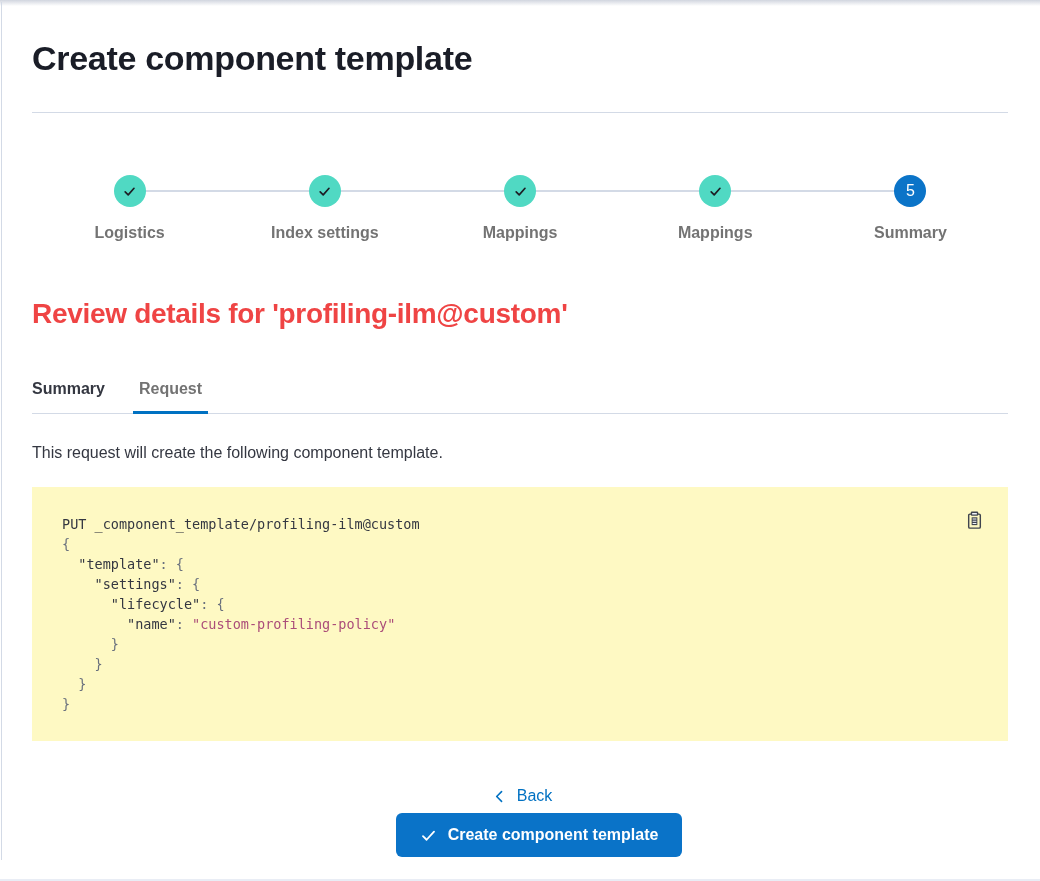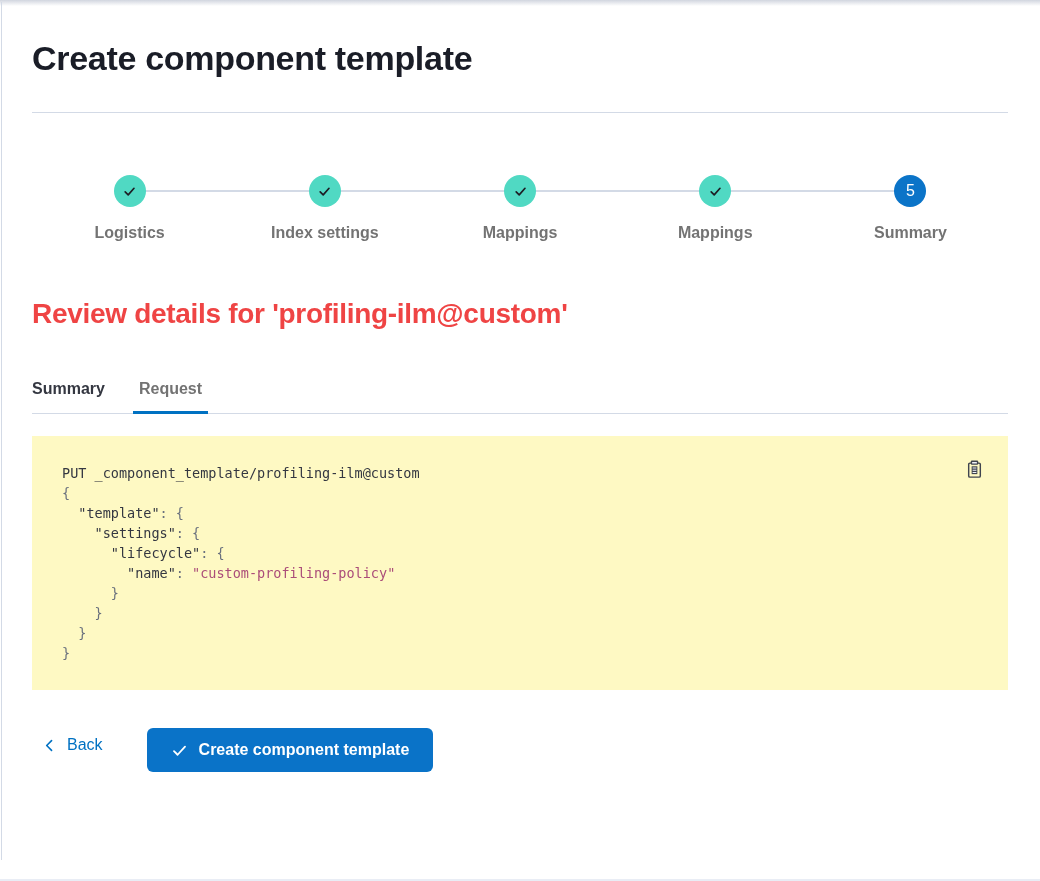--- a/index.html
+++ b/index.html
@@ -47,21 +47,21 @@
   
   .code-panel { margin-top:22px; background:#fef9c3; position:relative; padding:27px 30px; }
   .code { margin:0; font-family:"DejaVu Sans Mono","Liberation Mono",monospace;
     font-size:13.5px; line-height:20px; color:#343741; white-space:pre; }
   .tok-p { color:#69707d; }
   .tok-s { color:#ab4d79; }
   .copy-btn { position:absolute; top:20px; right:20px; background:none; border:0;
     cursor:pointer; padding:4px; line-height:0; }
 
   
-  .footer { display:flex; align-items:flex-start; margin-top:38px; }
+  .footer { display:flex; align-items:center; margin-top:38px;flex-direction:column; }
   .back-btn { display:flex; align-items:center; gap:10px; color:#0071c2;
     font-size:16px; font-weight:500; background:none; border:0; cursor:pointer;
     padding:8px 6px; margin-left:4px; font-family:inherit; }
   .create-btn { margin-left:38px; display:flex; align-items:center; gap:11px;
     background:#0a73c8; color:#ffffff; border:0; border-radius:6px; height:44px;
     padding:0 24px; font-size:16px; font-weight:600; cursor:pointer; font-family:inherit; }
 </style>
 </head>
 <body>
 
@@ -114,20 +114,21 @@
       </button>
     </div>
 
   <h2 class="review-heading">Review details for 'profiling-ilm@custom'</h2>
 
   <div class="tabs">
     <button class="tab">Summary</button>
     <button class="tab selected">Request</button>
   </div>
 
+  <p class="lead">This request will create the following component template.</p>
 
   <div class="code-panel">
     <pre class="code"><span>PUT _component_template/profiling-ilm@custom</span>
 <span class="tok-p">{</span>
 <span>  "template"</span><span class="tok-p">: {</span>
 <span>    "settings"</span><span class="tok-p">: {</span>
 <span>      "lifecycle"</span><span class="tok-p">: {</span>
 <span>        "name"</span><span class="tok-p">: </span><span class="tok-s">"custom-profiling-policy"</span>
 <span class="tok-p">      }</span>
 <span class="tok-p">    }</span>

